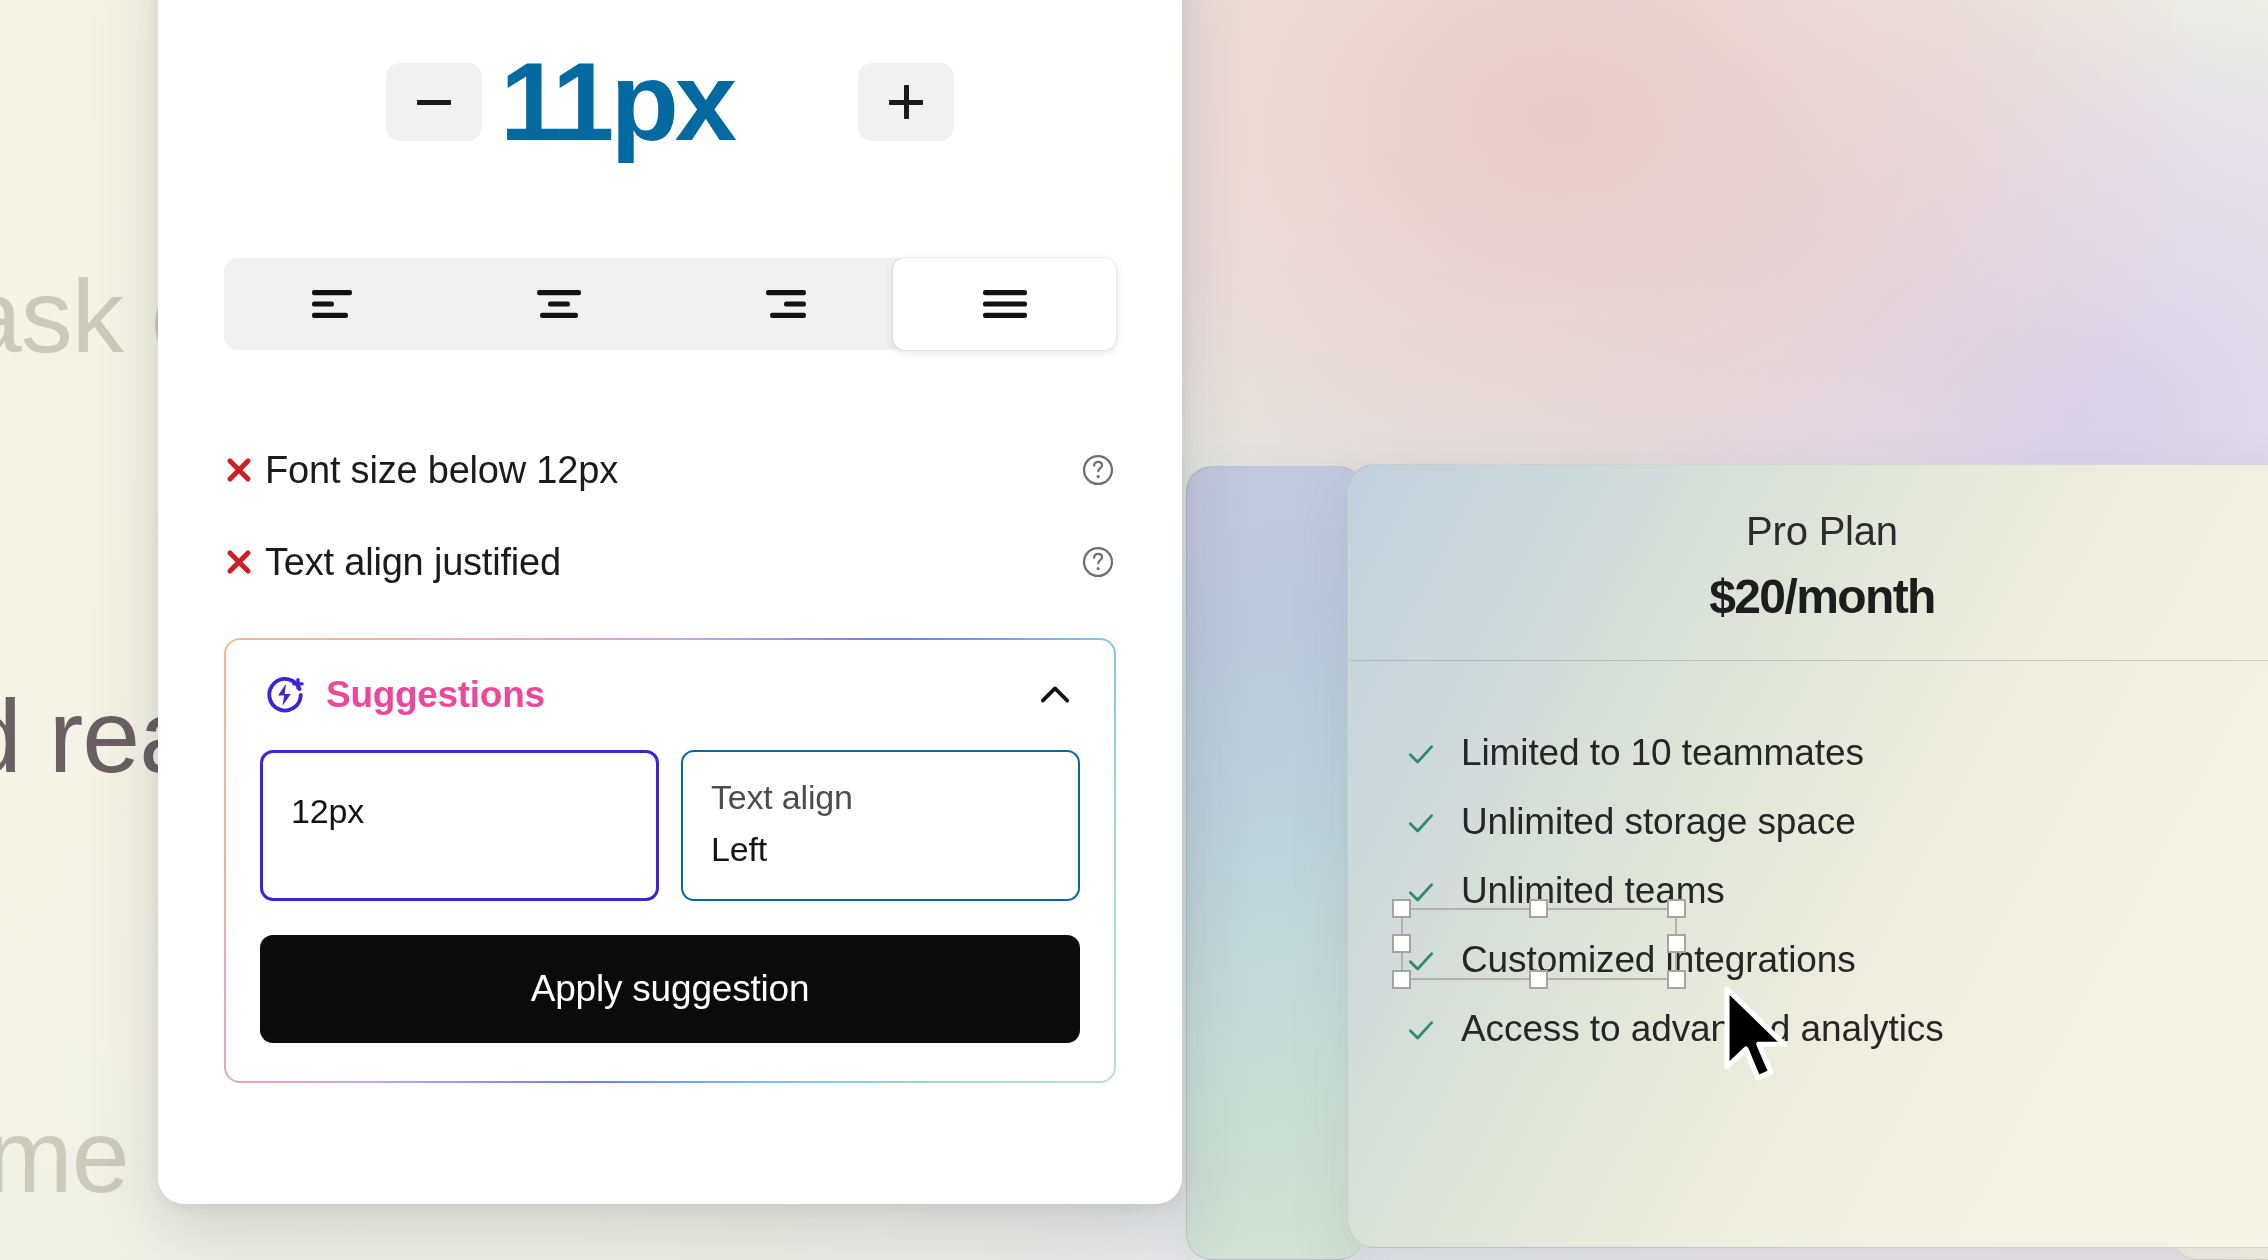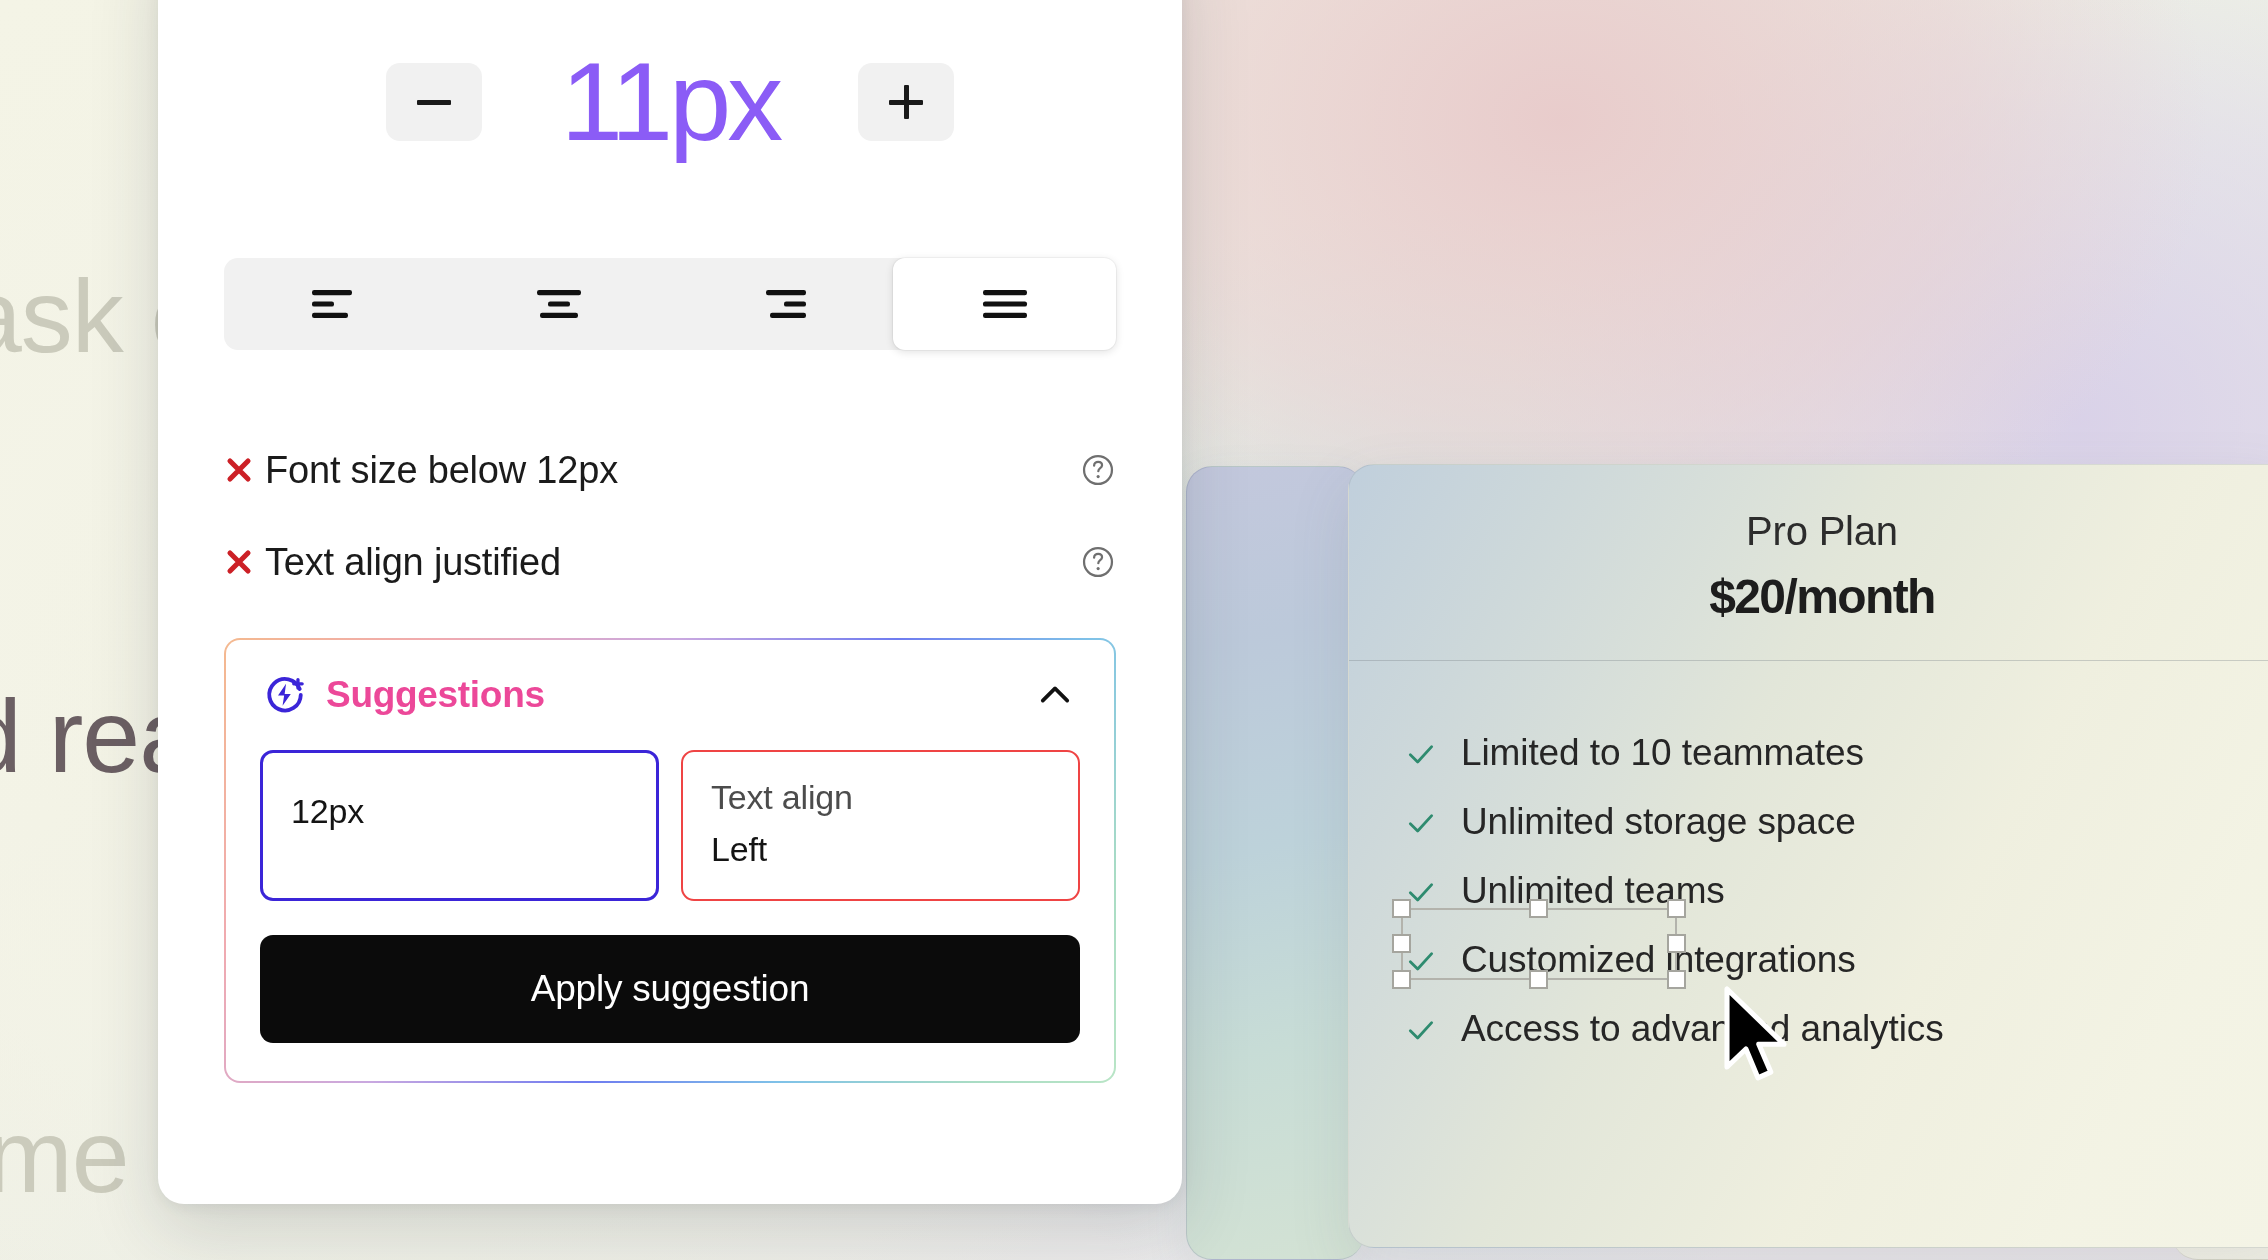--- a/index.html
+++ b/index.html
@@ -224,25 +224,24 @@
     content: "";
     position: absolute;
     left: 15px; top: 0;
     width: 5px; height: 34px;
     background: #1a1a1a;
     border-radius: 1px;
   }
   .size-value {
     font-size: 112px;
     line-height: 1;
-    font-weight: 400;
-    color: #8b5cf6;
+    font-weight: 700;
+    color: #0369a1;
     letter-spacing: -4px;
     min-width: 340px;
-    text-align: center;
   }
 
   
   .align-group {
     margin-top: 100px;
     height: 92px;
     background: #f1f1f1;
     border-radius: 14px;
     display: flex;
     align-items: stretch;
@@ -335,21 +334,21 @@
   .sugg-cards {
     display: flex;
     gap: 22px;
     margin-top: 34px;
   }
   .sugg-card {
     flex: 1 1 50%;
     border-radius: 13px;
     padding: 26px 28px 30px 28px;
     background: #ffffff;
-    border: 2px solid #ef4444;
+    border: 2px solid #0369a1;
     cursor: pointer;
   }
   .sugg-card.selected {
     border: 3px solid #3b25d8;
   }
   .sugg-card-label {
     font-size: 34px;
     color: #4c4c4c;
     letter-spacing: -0.2px;
   }

